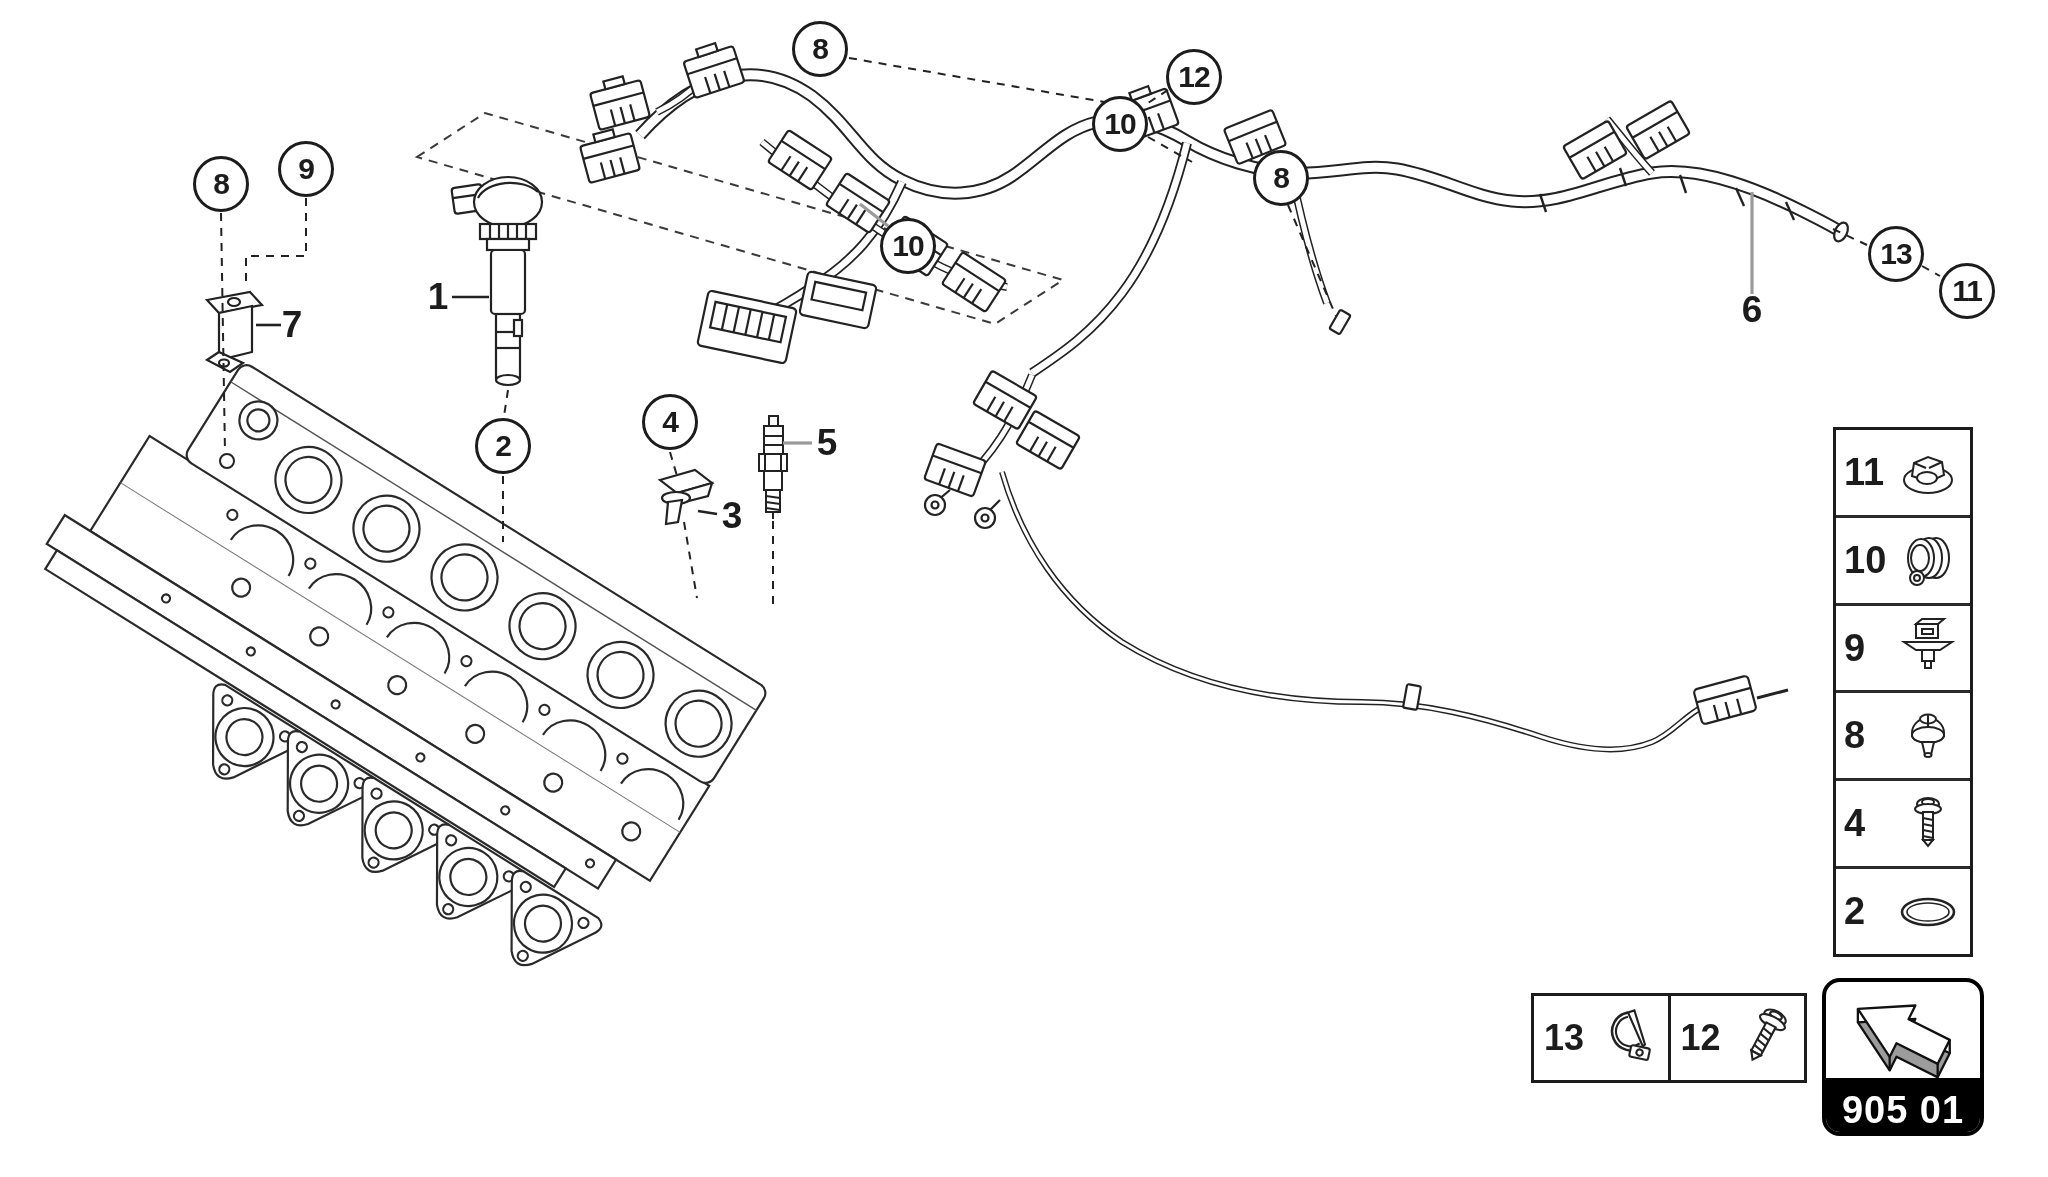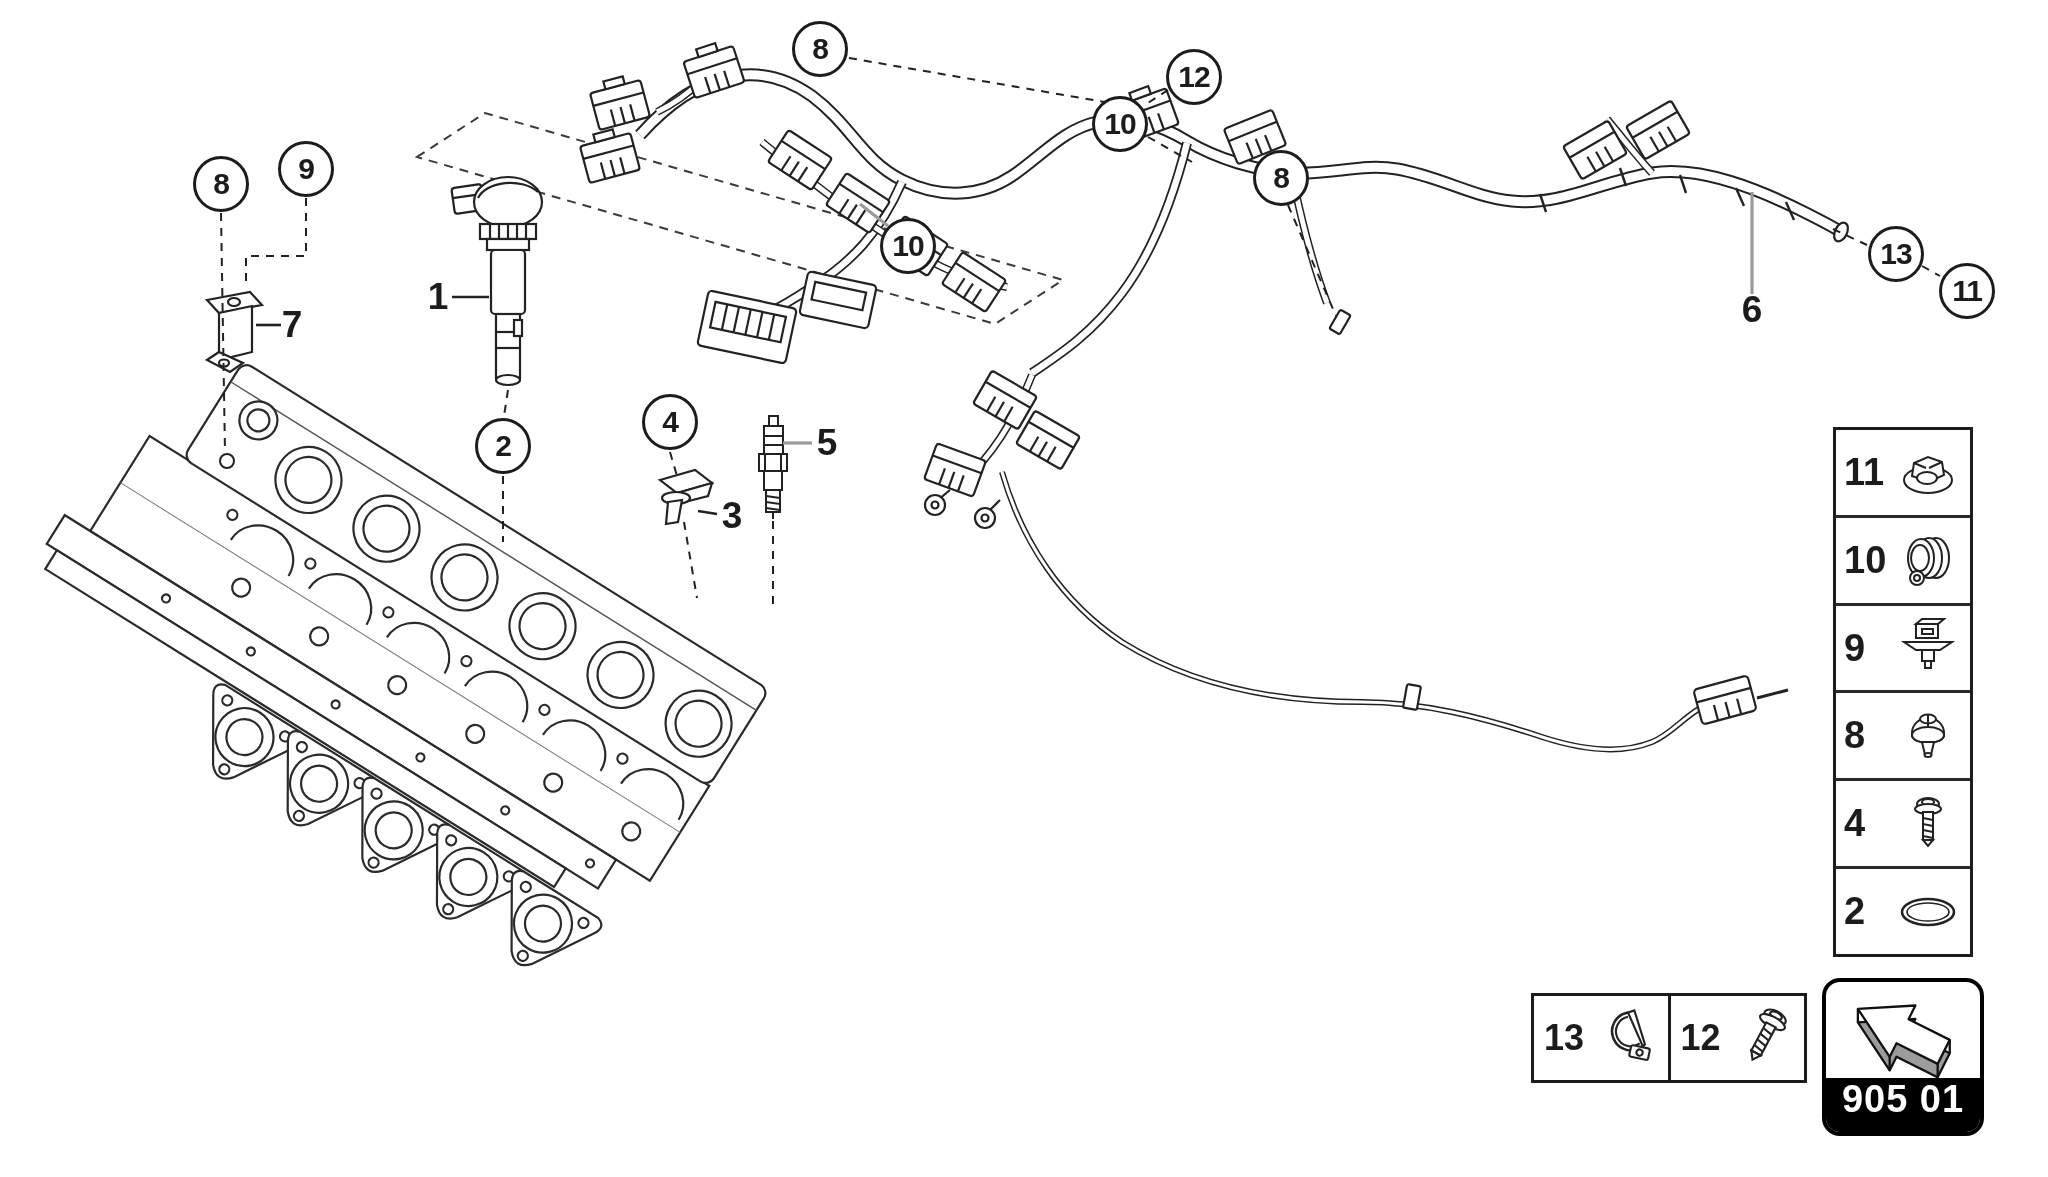--- a/index.html
+++ b/index.html
@@ -23,21 +23,21 @@
           background:#fff;box-sizing:border-box;display:flex;}
   .fcell{flex:1;display:flex;align-items:center;box-sizing:border-box;padding:2px 4px 2px 10px;}
   .fcell + .fcell{border-left:3px solid #1c1c1c;}
   .fnum{font-size:36px;font-weight:bold;width:48px;flex:none;}
   .ficon{flex:1;display:flex;align-items:center;justify-content:center;}
   
   .badge{position:absolute;left:1822px;top:978px;width:162px;height:158px;border:4px solid #000;
          border-radius:18px;background:#fff;box-sizing:border-box;overflow:hidden;
          display:flex;flex-direction:column;}
   .badge-art{flex:1;display:flex;align-items:center;justify-content:center;}
-  .badge-band{height:54px;background:#000;color:#fff;display:flex;align-items:flex-start;justify-content:center;
+  .badge-band{height:54px;background:#000;color:#fff;display:flex;align-items:flex-end;justify-content:center;
               font-size:38px;font-weight:bold;letter-spacing:1px;}
   svg{display:block;}
 </style>
 </head>
 <body>
 
 <div class="stage">
 
   <svg class="art" width="2048" height="1177" viewBox="0 0 2048 1177">
 

